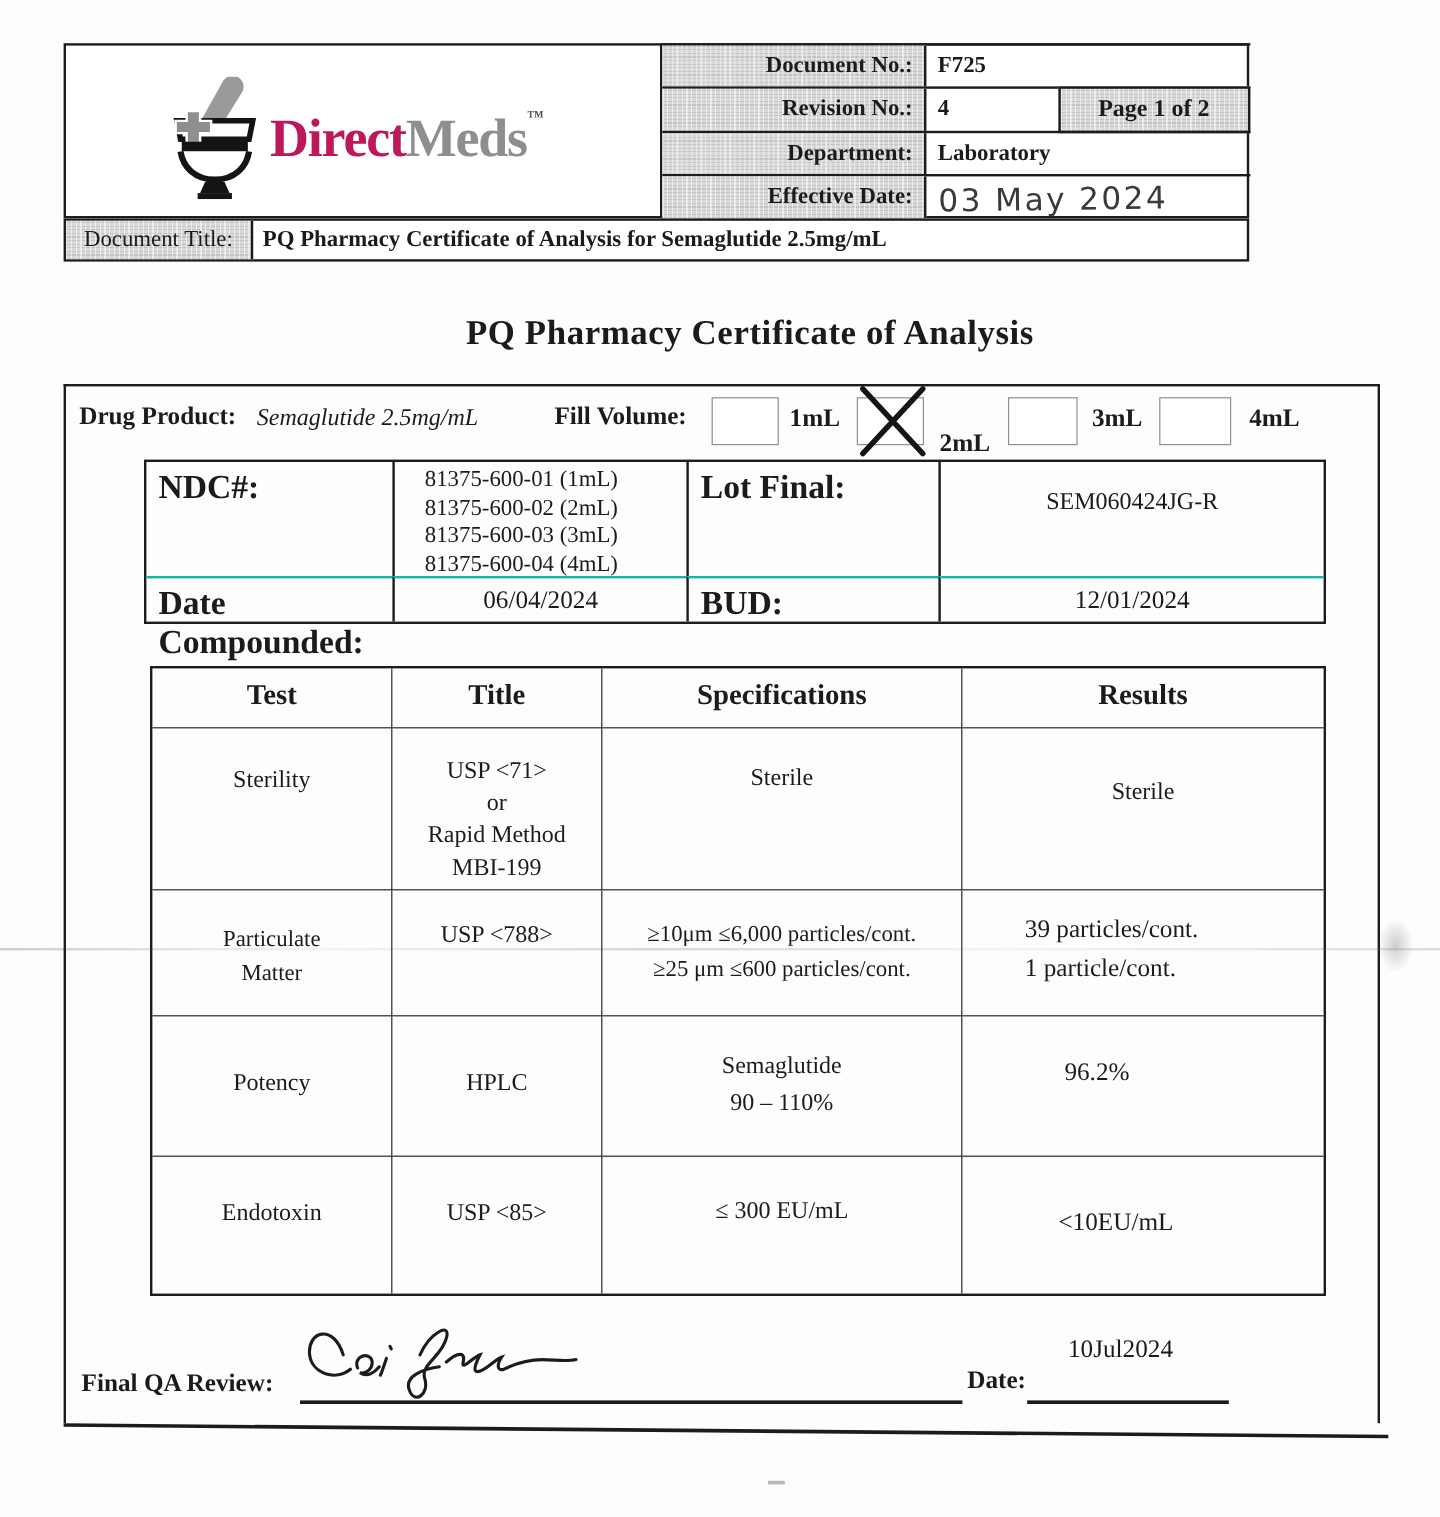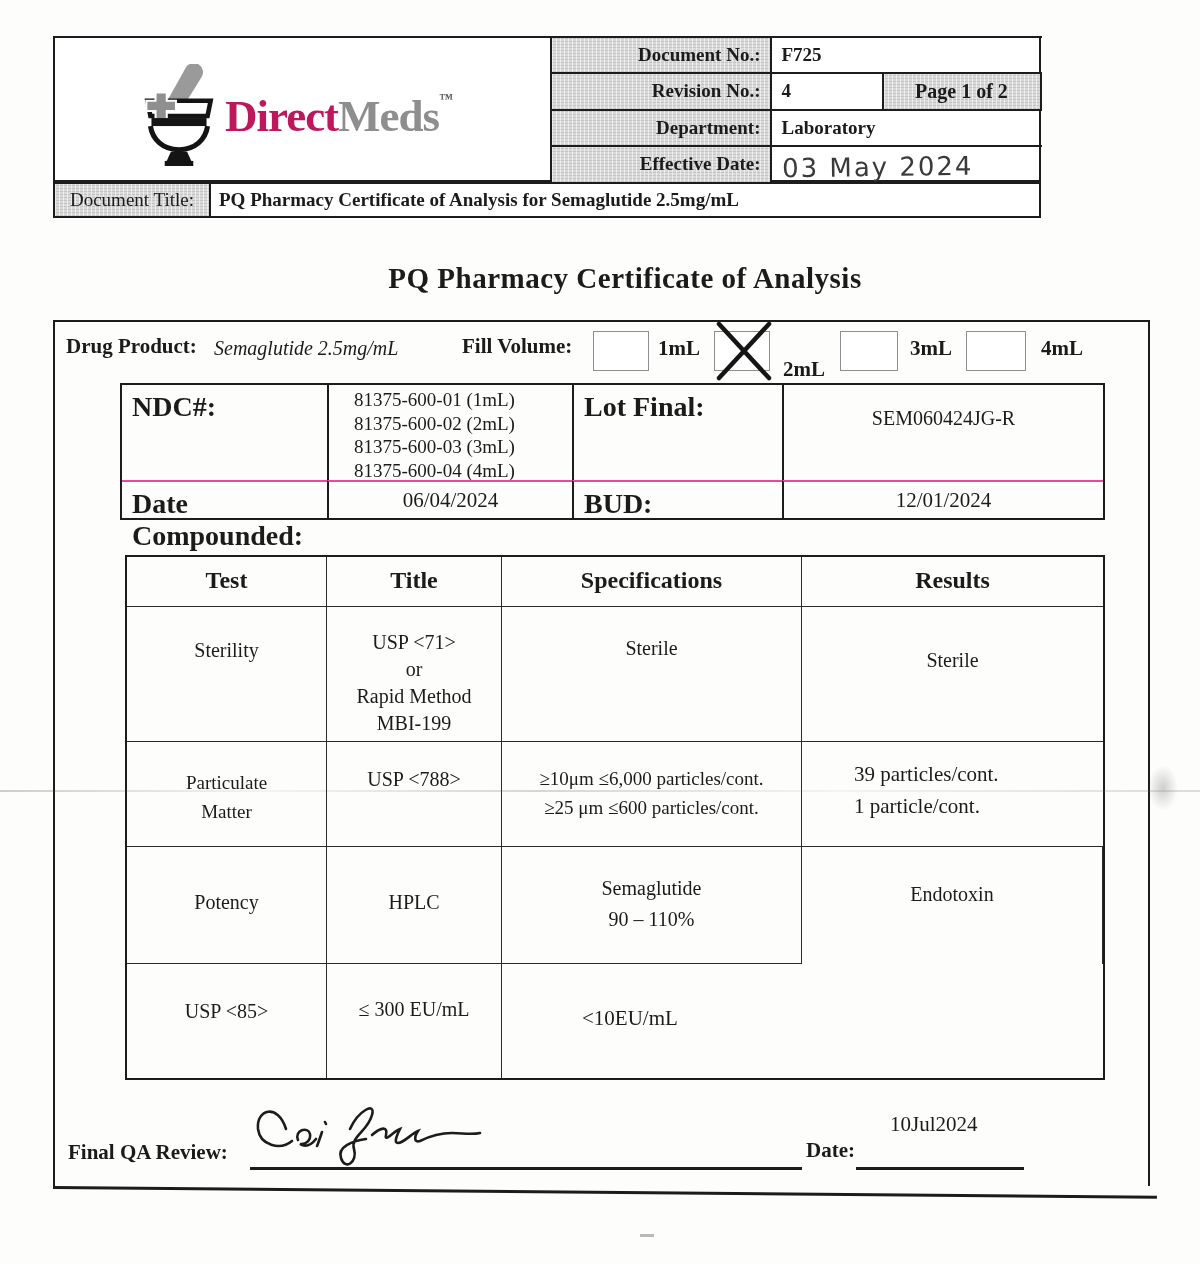--- a/index.html
+++ b/index.html
@@ -45,21 +45,21 @@
   .lbl{font-weight:bold;font-size:21px;position:absolute;white-space:nowrap;}
   .val{font-size:20px;position:absolute;white-space:nowrap;font-style:italic;}
 
   .checkbox{position:absolute;width:56px;height:40px;border:1.5px solid #8f8f8f;box-sizing:border-box;background:#fff;}
   .xmark{position:absolute;pointer-events:none;}
 
   
   .info-table{position:absolute;left:120px;top:383px;width:985px;height:137px;border:2px solid #1c1c1c;box-sizing:border-box;}
   .info-cell{position:absolute;box-sizing:border-box;}
   .b-left{border-left:2px solid #1c1c1c;}
-  .b-top{border-top:2px solid #ec4899;}
+  .b-top{border-top:2px solid #14b8a6;}
   .info-label{font-weight:bold;font-size:28px;padding:6px 10px;}
   .ndc-list{font-size:19px;line-height:23.5px;padding:3px 0 0 25px;white-space:pre-line;}
   .lot-value{font-size:20px;text-align:center;padding-top:22px;}
   .center-val{font-size:21px;text-align:center;padding-top:6px;}
 
   
   .res-table{position:absolute;left:125px;top:555px;width:980px;height:525px;border:2px solid #1c1c1c;box-sizing:border-box;display:grid;grid-template-columns:200px 175px 300px 301px;grid-template-rows:50px 135px 105px 117px 114px;}
   .res-cell{border-right:1.5px solid #2a2a2a;border-bottom:1.5px solid #2a2a2a;box-sizing:border-box;font-size:20px;text-align:center;white-space:pre-line;}
   .res-cell.last-col{border-right:none;}
   .res-cell.last-row{border-bottom:none;}
@@ -188,20 +188,21 @@
     <div class="res-cell pt26">USP &lt;788&gt;</div>
     <div class="res-cell pt22 lh29 fs19">≥10μm ≤6,000 particles/cont.
 ≥25 μm ≤600 particles/cont.</div>
     <div class="res-cell pt16 lh32 fs21 left-al pl52 last-col">39 particles/cont.
 1 particle/cont.</div>
 
     <div class="res-cell pt44">Potency</div>
     <div class="res-cell pt44">HPLC</div>
     <div class="res-cell pt26 lh31">Semaglutide
 90 – 110%</div>
+    <div class="res-cell pt34 fs21 left-al pl85 last-col">96.2%</div>
 
     <div class="res-cell pt36 last-row">Endotoxin</div>
     <div class="res-cell pt36 last-row">USP &lt;85&gt;</div>
     <div class="res-cell pt34 last-row">≤ 300 EU/mL</div>
     <div class="res-cell pt42 fs21 left-al pl80 last-col last-row">&lt;10EU/mL</div>
   </div>
 
   <div class="lbl" style="left:68px;top:1140px;">Final QA Review:</div>
   <svg class="sig-svg" width="240" height="80" viewBox="0 0 240 80">
     <path d="M36,36 C28,10 6,16 8,36 C10,52 30,58 42,48 M48,47 C44,37 58,33 60,41 C61,47 56,52 50,51 C56,55 62,51 66,46 M72,39 C70,45 68,51 67,53 M75,29 L76,31 M100,36 C108,18 126,8 122,22 C118,38 100,44 104,56 C108,69 95,78 91,65 C87,54 102,48 116,46 M122,42 C132,33 138,34 136,42 C134,50 144,38 150,36 C146,44 144,50 148,50 C154,50 162,40 168,38 C164,44 164,50 170,48 C178,44 190,40 202,40 C212,40 222,42 230,40" stroke="#1c1c1c" stroke-width="2.6" fill="none" stroke-linecap="round"></path>

